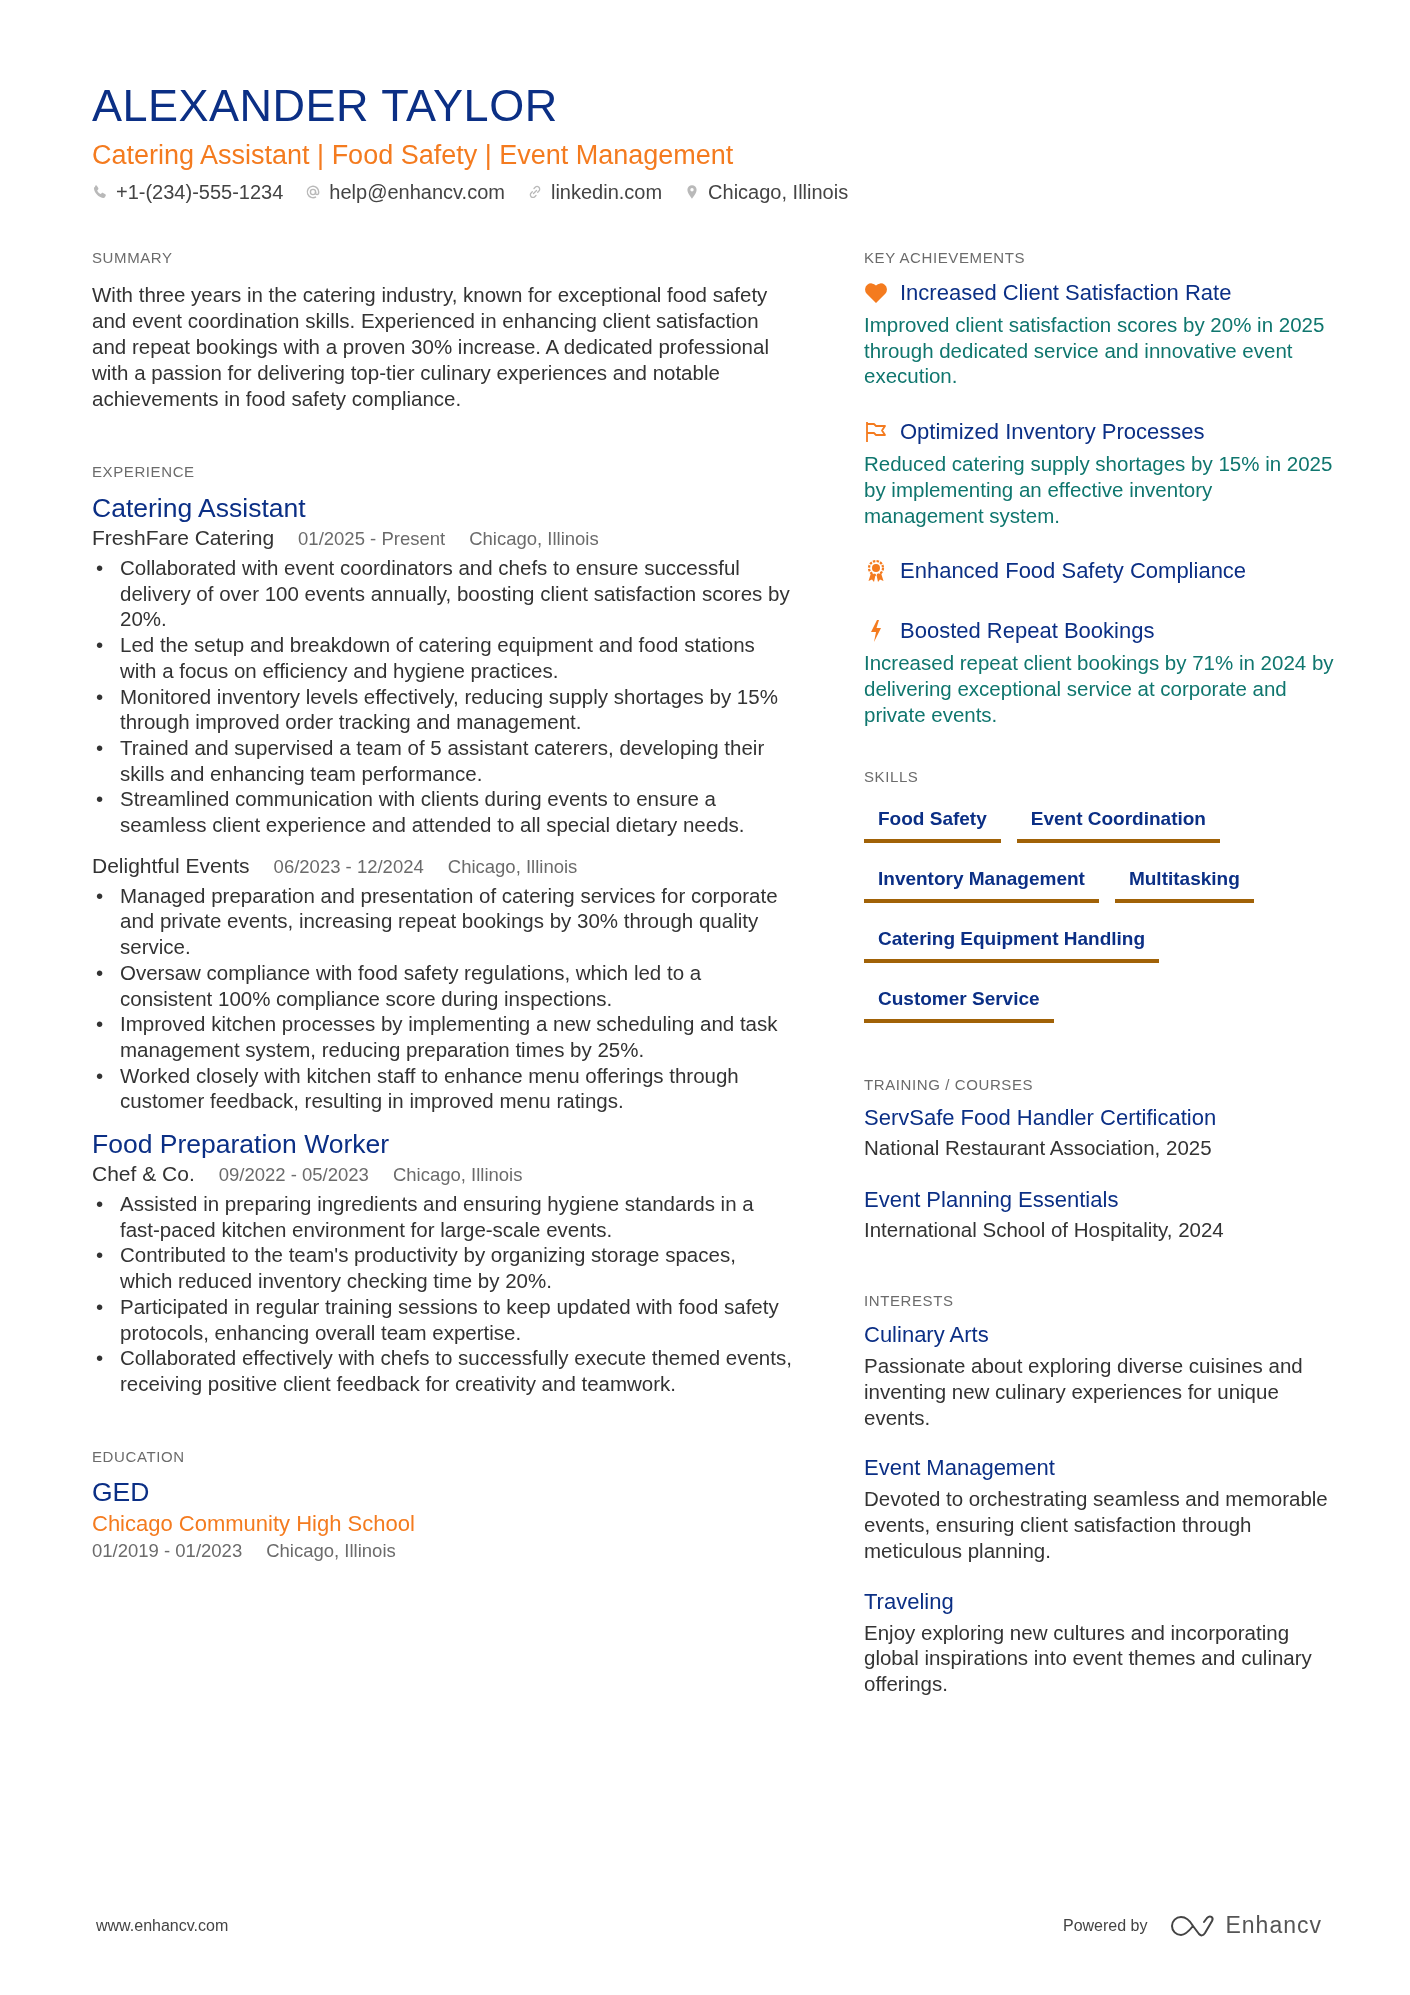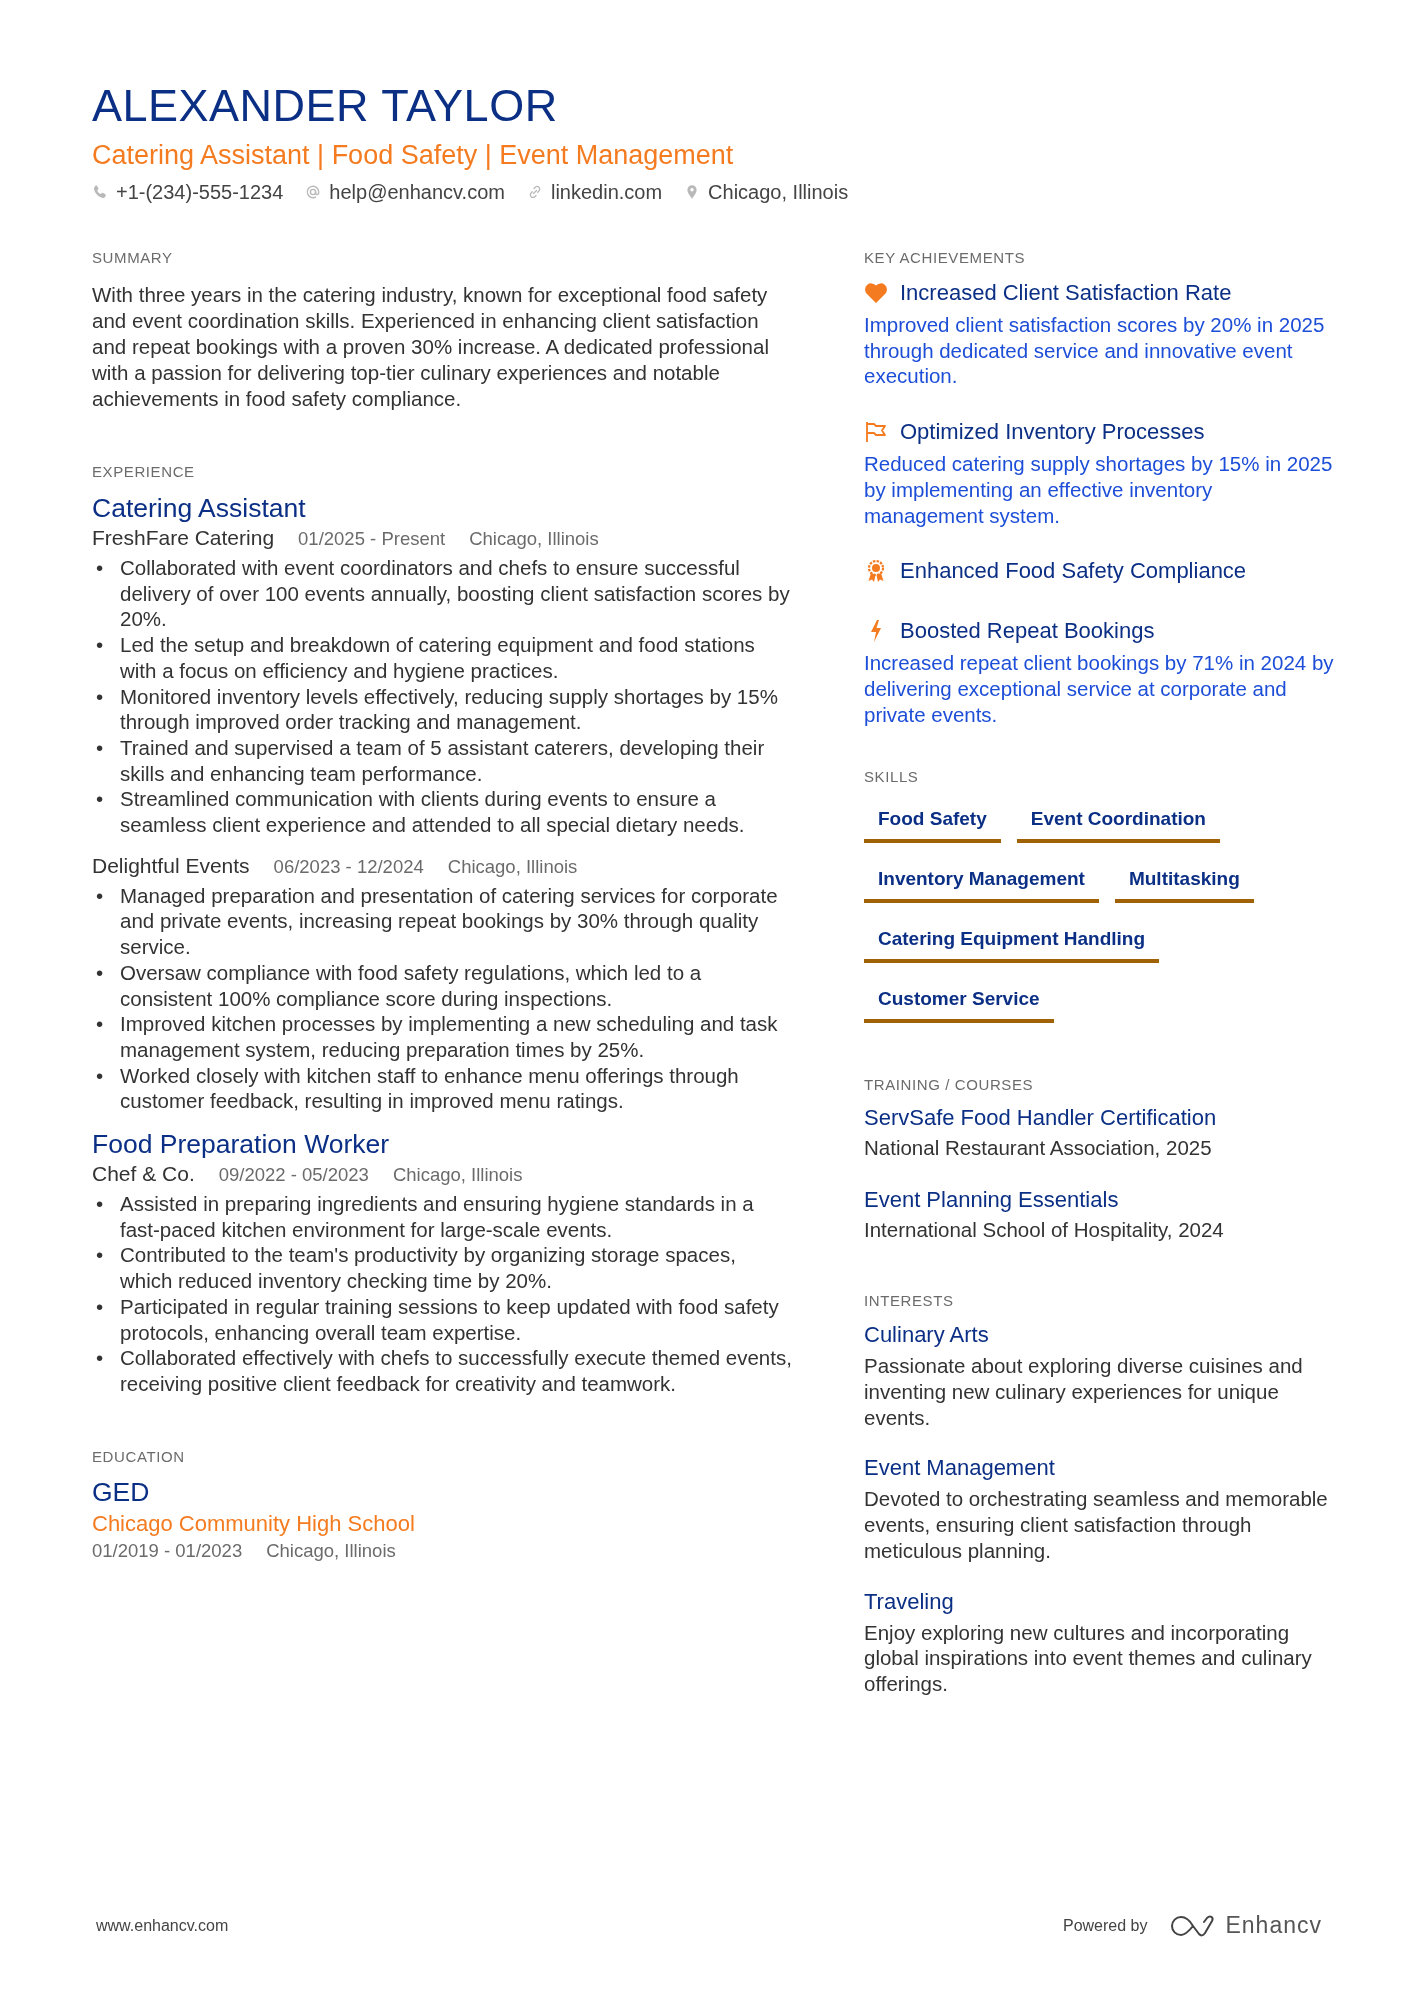--- a/index.html
+++ b/index.html
@@ -34,21 +34,21 @@
   ul.bullets li::before { content:"•"; position:absolute; left:-24px; top:0; color:#333; }
 
   .edu-degree { font-size:26.5px; line-height:34px; color:#0b2f85; }
   .edu-school { font-size:22px; line-height:30px; color:#f47b1f; }
   .edu-meta { display:flex; gap:24px; font-size:18.5px; line-height:24px; color:#6b6b6b; }
 
   .ach { margin-bottom:26px; }
   .ach-head { display:flex; align-items:center; gap:12px; height:34px; }
   .ach-icon { width:24px; height:24px; display:flex; align-items:center; justify-content:center; }
   .ach-title { font-size:22px; color:#0b2f85; }
-  .ach-desc { font-size:20.5px; line-height:25.7px; color:#1d4ed8; margin:2px 0 0 0; }
+  .ach-desc { font-size:20.5px; line-height:25.7px; color:#0f766e; margin:2px 0 0 0; }
 
   .skills { display:flex; flex-wrap:wrap; column-gap:16px; row-gap:18px; width:470px; }
   .skill { font-size:19px; font-weight:bold; color:#0b2f85; padding:6px 14px 8px 14px; border-bottom:4px solid #a16207; line-height:24px; }
 
   .course { margin-bottom:22px; }
   .course-title { font-size:22px; line-height:30px; color:#0b2f85; }
   .course-org { font-size:20.5px; line-height:30px; color:#333; }
 
   .interest { margin-bottom:22px; }
   .interest-title { font-size:22px; line-height:32px; color:#0b2f85; }

